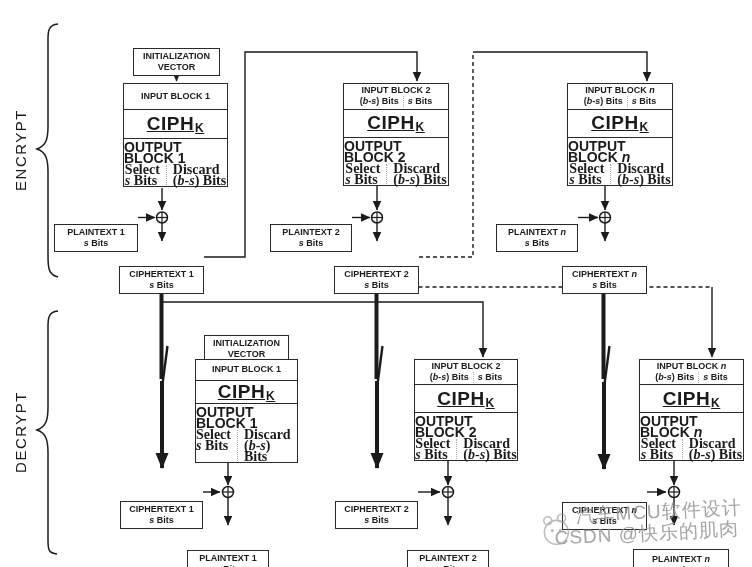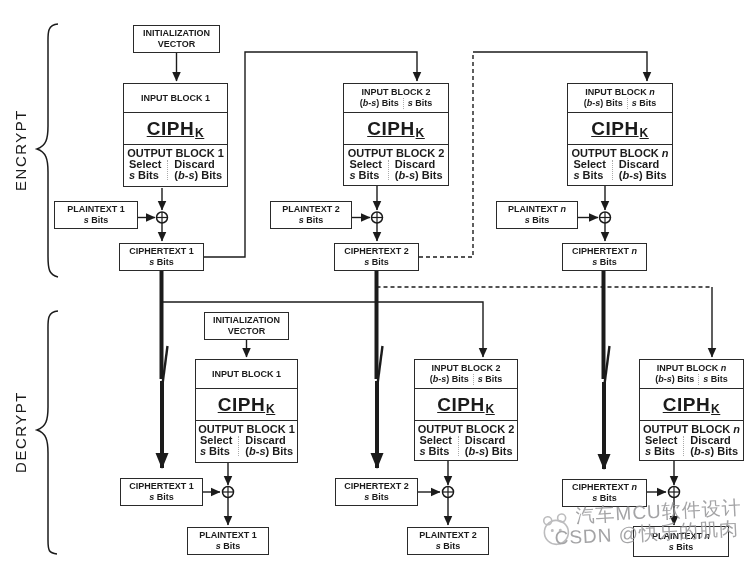--- a/index.html
+++ b/index.html
@@ -2,32 +2,32 @@
 <html><head>
 <meta charset="utf-8">
 <style>
   html,body{margin:0;padding:0;background:#fff;}
   .stage{position:relative;width:752px;height:567px;background:#ffffff;overflow:hidden;
          font-family:"Liberation Sans",sans-serif;color:#1b1b1b;}
   svg.wires{position:absolute;left:0;top:0;z-index:1;}
   
   .bx{position:absolute;background:#fff;border:1.6px solid #2a2a2a;z-index:2;
       display:flex;flex-direction:column;align-items:center;justify-content:center;
-      text-align:center;font-weight:bold;font-size:9px;line-height:11px;box-sizing:border-box;}
+      text-align:center;font-weight:bold;font-size:9px;line-height:11px;box-sizing:border-box;margin-top:23px;}
   
   .cb{position:absolute;background:#fff;border:1.7px solid #2a2a2a;z-index:2;
       display:flex;flex-direction:column;box-sizing:border-box;font-weight:bold;}
   .cb .row-input{height:28px;border-bottom:1.7px solid #2a2a2a;display:flex;flex-direction:column;
       align-items:center;justify-content:center;font-size:9px;line-height:11px;}
   .cb .row-ciph{height:31px;border-bottom:1.7px solid #2a2a2a;display:flex;align-items:center;
       justify-content:center;font-size:19px;letter-spacing:.5px;text-decoration:underline;}
   .cb .row-ciph .sub{font-size:12px;position:relative;top:4px;margin-left:1px;}
   .cb .row-output{flex:1;display:flex;flex-direction:column;align-items:center;
-      font-size:11px;line-height:11px;padding-top:3px;}
-  .cols{display:flex;justify-content:space-between;}
+      font-size:14px;line-height:11px;padding-top:3px;}
+  .cols{display:flex;justify-content:space-between;font-family:Liberation Serif, serif;}
   .col{display:flex;flex-direction:column;align-items:flex-start;}
   .vdiv{border-left:1.5px dotted #ababab;margin:1px 6px;}
   .in2{display:flex;justify-content:center;align-items:stretch;}
   .in2 .vdiv{margin:0 4px;}
   i{font-style:italic;}
   
   .wm{position:absolute;left:526px;top:502px;width:226px;z-index:5;color:#98989a;opacity:.88;
       transform:rotate(-3deg);font-size:19px;line-height:21px;white-space:nowrap;}
   .wm .l1{margin-left:50px;letter-spacing:1px;}
   .wm .l2{margin-left:28px;letter-spacing:1px;}

